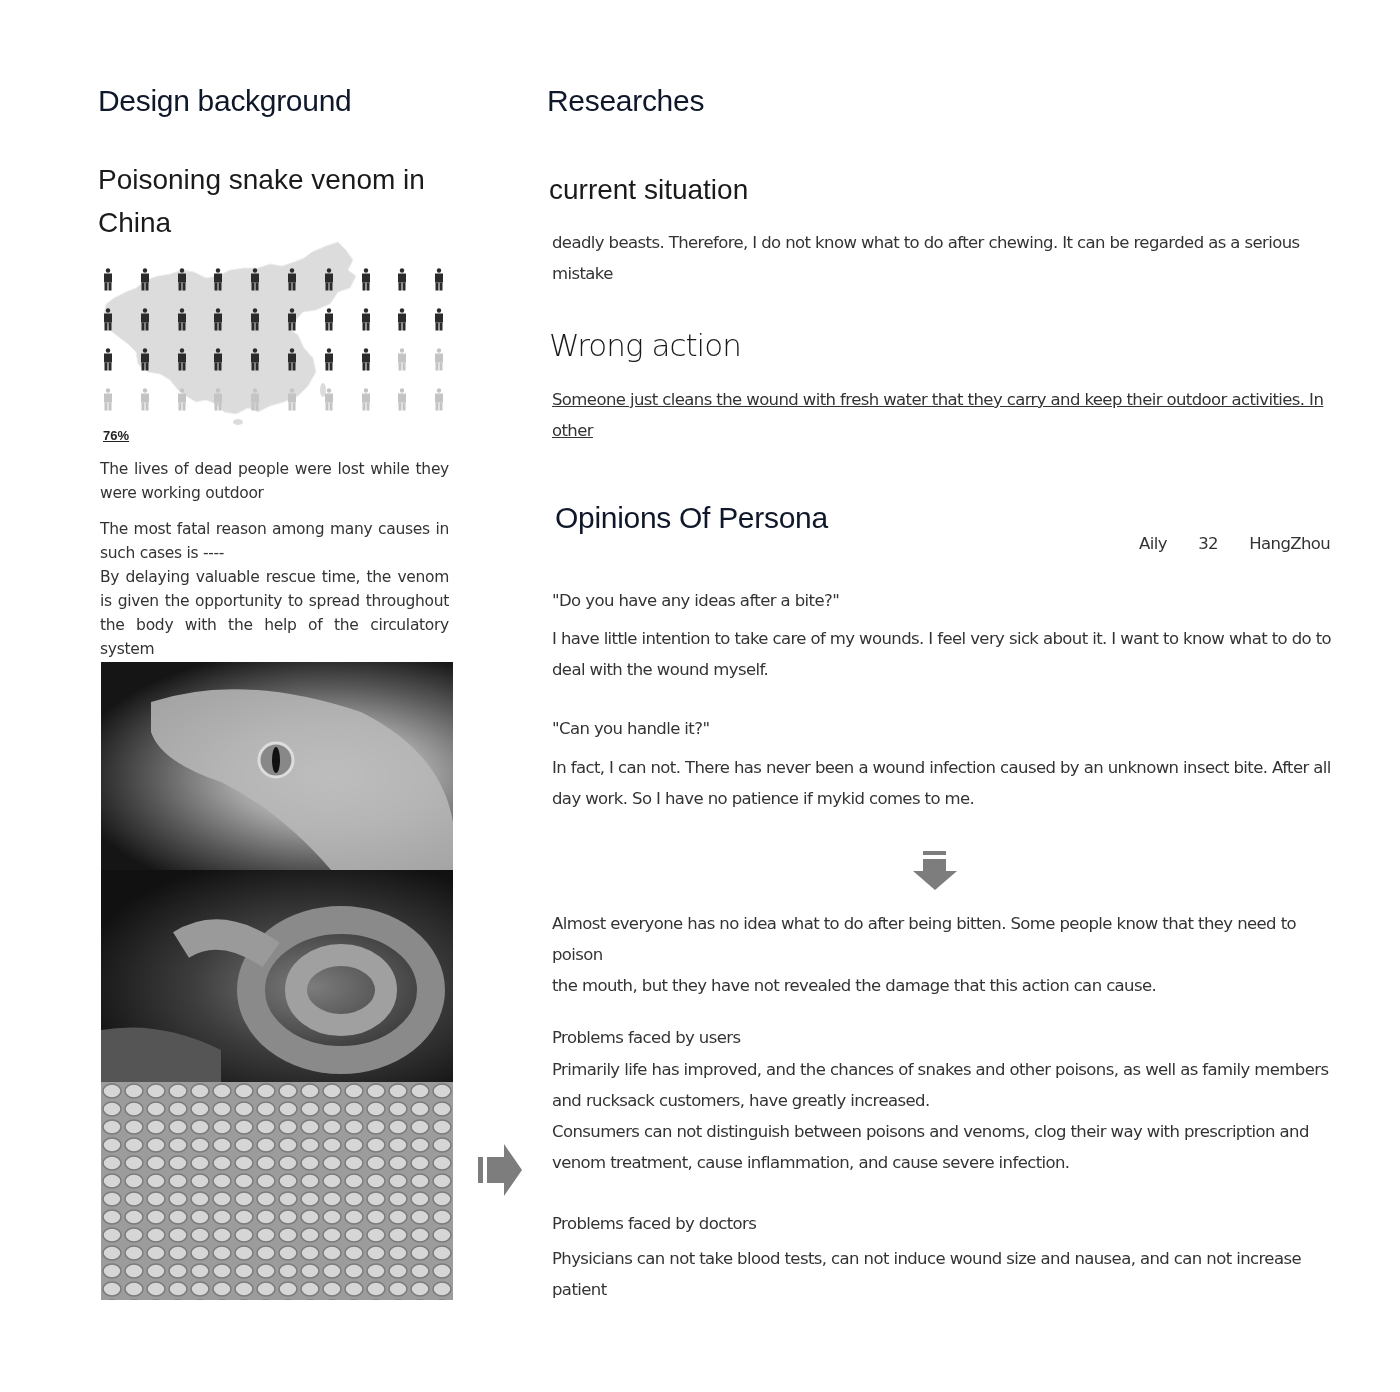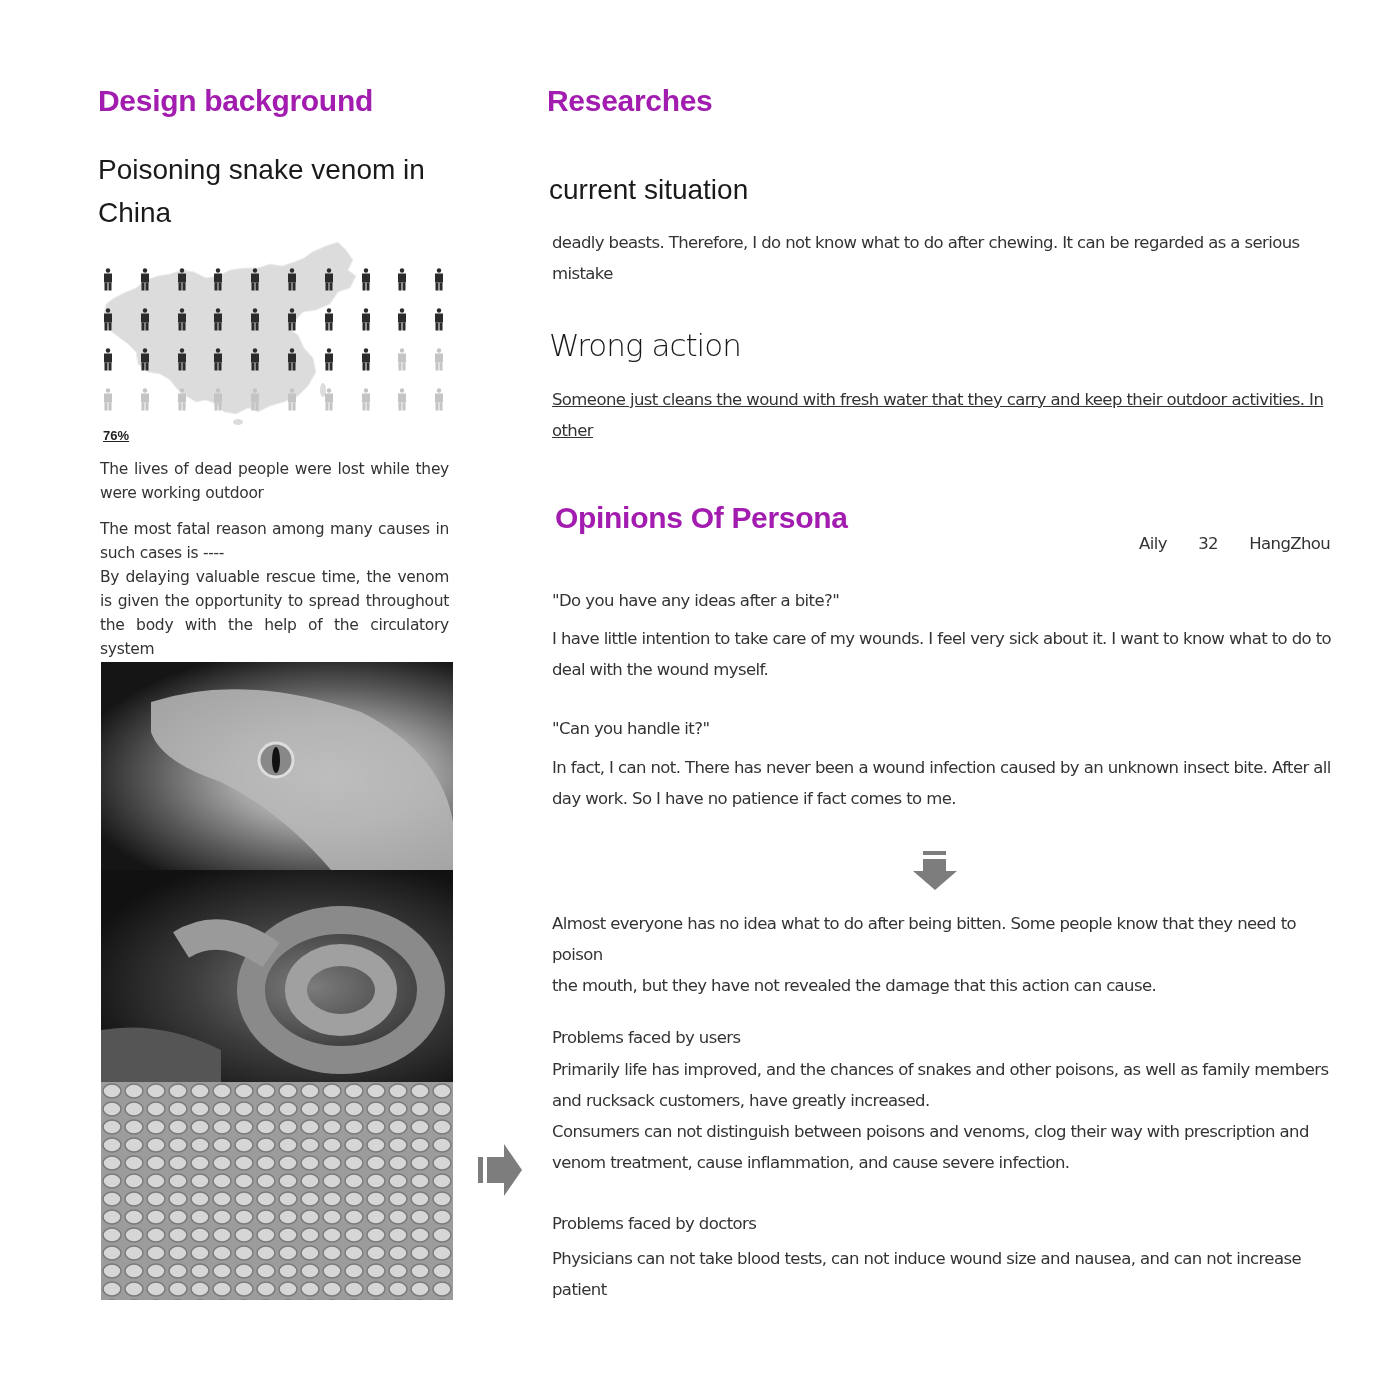--- a/index.html
+++ b/index.html
@@ -1,18 +1,18 @@
 <!DOCTYPE html>
 <html><head>
 <meta charset="utf-8">
 <style>
   html, body { margin: 0; padding: 0; background: #ffffff; }
   body { width: 1400px; height: 1392px; position: relative; overflow: hidden; color: #222; }
   .abs { position: absolute; }
-  .h1 { font-family: "Liberation Sans", sans-serif; font-weight: bold; font-size: 30px; color: #a21caf; letter-spacing: -0.3px; }
+  .h1 { font-family: "Liberation Sans", sans-serif; font-weight: normal; font-size: 30px; color: #0f172a; letter-spacing: -0.3px; }
   .h2 { font-family: "Liberation Sans", sans-serif; font-size: 28px; color: #1a1a1a; line-height: 43px; }
   .h2-light { font-family: "DejaVu Sans", sans-serif; font-size: 31px; color: #1a1a1a; font-weight: 300; letter-spacing: -1px; }
   .body-text { font-family: "DejaVu Sans", sans-serif; font-size: 16.5px; color: #333; letter-spacing: -0.6px; line-height: 31px; }
   .left-text { font-family: "DejaVu Sans", sans-serif; font-size: 15.5px; color: #333; line-height: 24px; text-align: justify; letter-spacing: -0.3px; }
   .pct { font-family: "Liberation Sans", sans-serif; font-weight: bold; font-size: 13px; color: #222; }
 
   
   #infographic { left: 98px; top: 240px; width: 355px; height: 185px; }
   #china-map { position: absolute; left: 0; top: 0; }
   .person { position: absolute; width: 12px; height: 24px; }
@@ -21,21 +21,21 @@
   .photo { left: 101px; width: 352px; overflow: hidden; }
   #photo-1 { top: 662px; height: 208px; background: radial-gradient(ellipse at 65% 55%, #d6d6d6 0%, #a5a5a5 30%, #5a5a5a 55%, #151515 80%); }
   #photo-2 { top: 870px; height: 212px; background: radial-gradient(ellipse at 60% 55%, #7c7c7c 0%, #3d3d3d 40%, #111 80%); }
   #photo-3 { top: 1082px; height: 218px; background: #bdbdbd; }
 </style>
 </head>
 <body>
 
 <div class="abs h1" style="left:98px; top:84px;">Design background</div>
 
-<div class="abs h2" style="left:98px; top:148px;">
+<div class="abs h2" style="left:98px; top:158px;">
   <div>Poisoning snake venom in</div>
   <div>China</div>
 </div>
 
 <div id="infographic" class="abs">
   <svg id="china-map" width="355" height="185">
     <path d="M228,6 L240,2 L248,10 L255,20 L250,30 L258,36 L252,48 L240,52 L232,64 L218,70 L205,72 L196,82 L190,88 L200,95 L206,108 L215,118 L218,132 L210,146 L200,156 L186,162 L172,166 L160,172 L150,168 L138,174 L126,172 L118,164 L108,160 L98,162 L88,156 L80,150 L72,140 L62,134 L50,132 L40,124 L38,112 L30,104 L22,98 L14,92 L10,84 L6,74 L8,64 L16,58 L28,52 L38,48 L48,40 L60,36 L72,34 L84,30 L96,32 L108,38 L120,36 L132,30 L146,28 L160,28 L172,24 L184,26 L196,22 L206,18 L214,12 Z" fill="#dcdcdc" stroke="#eeeeee" stroke-width="1"></path>
     <ellipse cx="140" cy="182" rx="5" ry="3" fill="#dcdcdc"></ellipse>
     <ellipse cx="225" cy="150" rx="3" ry="7" fill="#dcdcdc"></ellipse>
   </svg>
@@ -347,21 +347,21 @@
 
 <div class="abs body-text" style="left:552px; top:585px;">"Do you have any ideas after a bite?"</div>
 <div class="abs body-text" style="left:552px; top:623px; width:790px;">
   <div>I have little intention to take care of my wounds. I feel very sick about it. I want to know what to do to</div>
   <div>deal with the wound myself.</div>
 </div>
 
 <div class="abs body-text" style="left:552px; top:713px;">"Can you handle it?"</div>
 <div class="abs body-text" style="left:552px; top:752px; width:790px;">
   <div>In fact, I can not. There has never been a wound infection caused by an unknown insect bite. After all</div>
-  <div>day work. So I have no patience if fact comes to me.</div>
+  <div>day work. So I have no patience if mykid comes to me.</div>
 </div>
 
 <div class="abs" style="left:913px; top:851px;">
   <svg width="44" height="40">
     <rect x="10" y="0" width="23" height="4" fill="#7d7d7d"></rect>
     <path d="M10,8 L33,8 L33,20 L44,20 L22,39 L0,20 L10,20 Z" fill="#7d7d7d"></path>
   </svg>
 </div>
 
 <div class="abs body-text" style="left:552px; top:908px; width:790px;">

